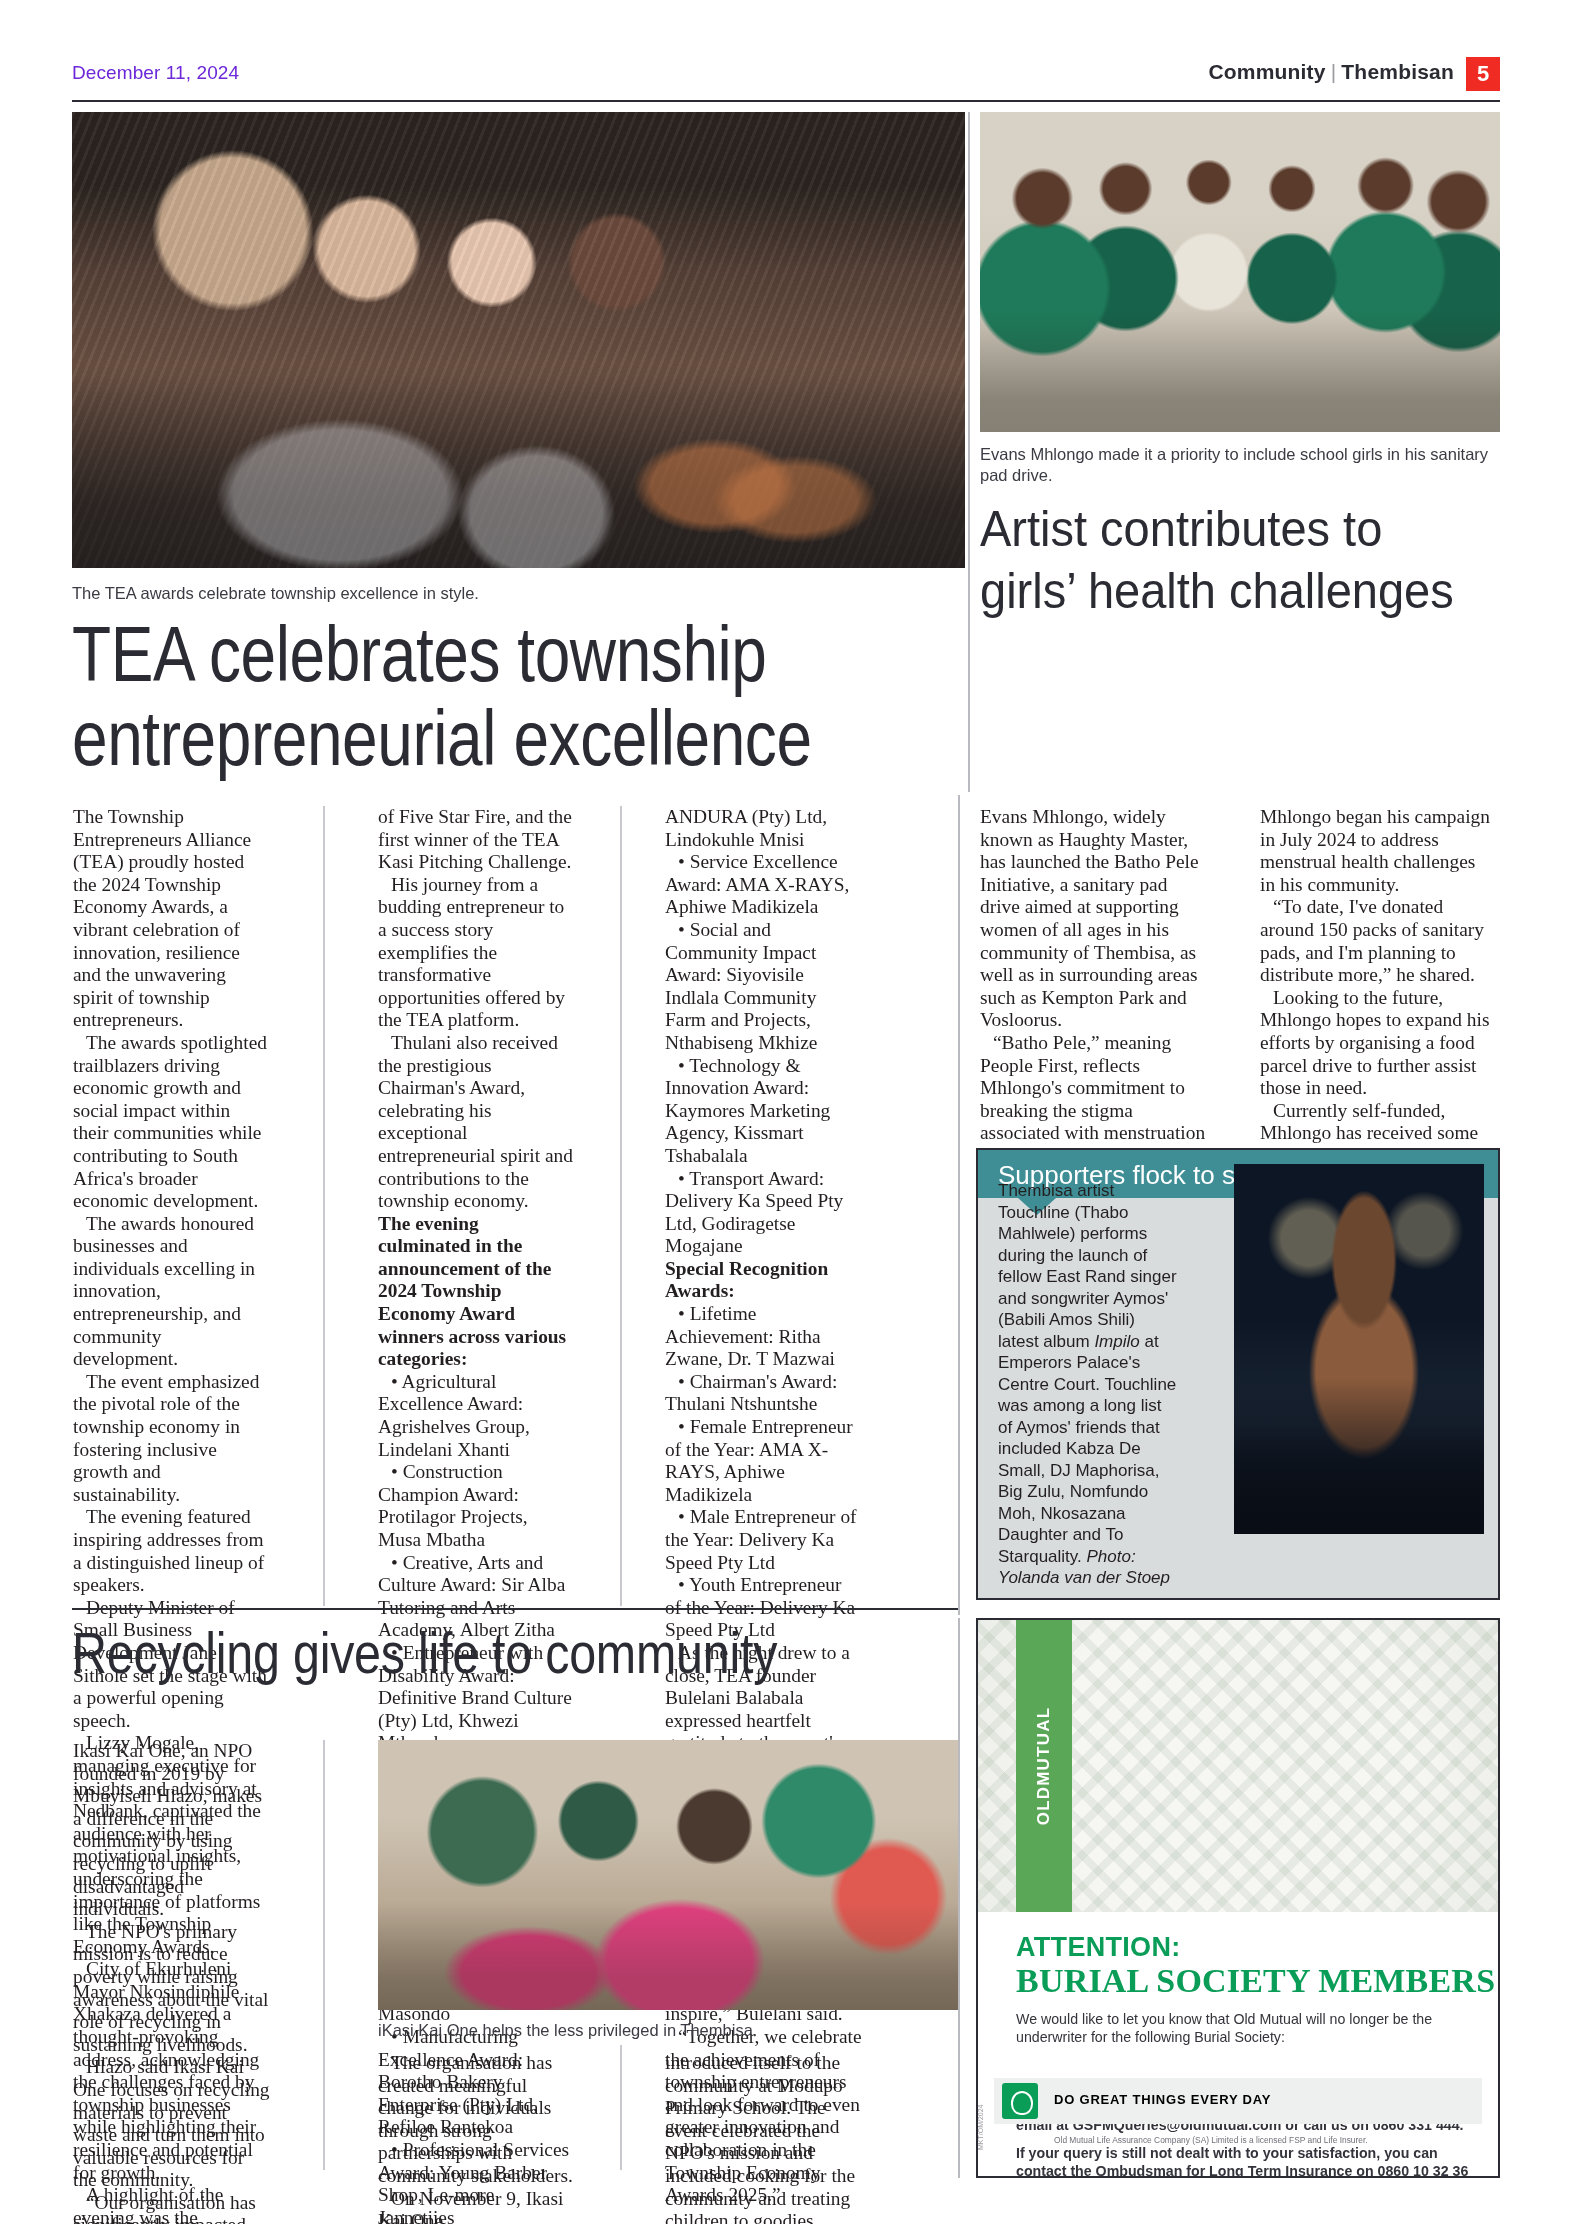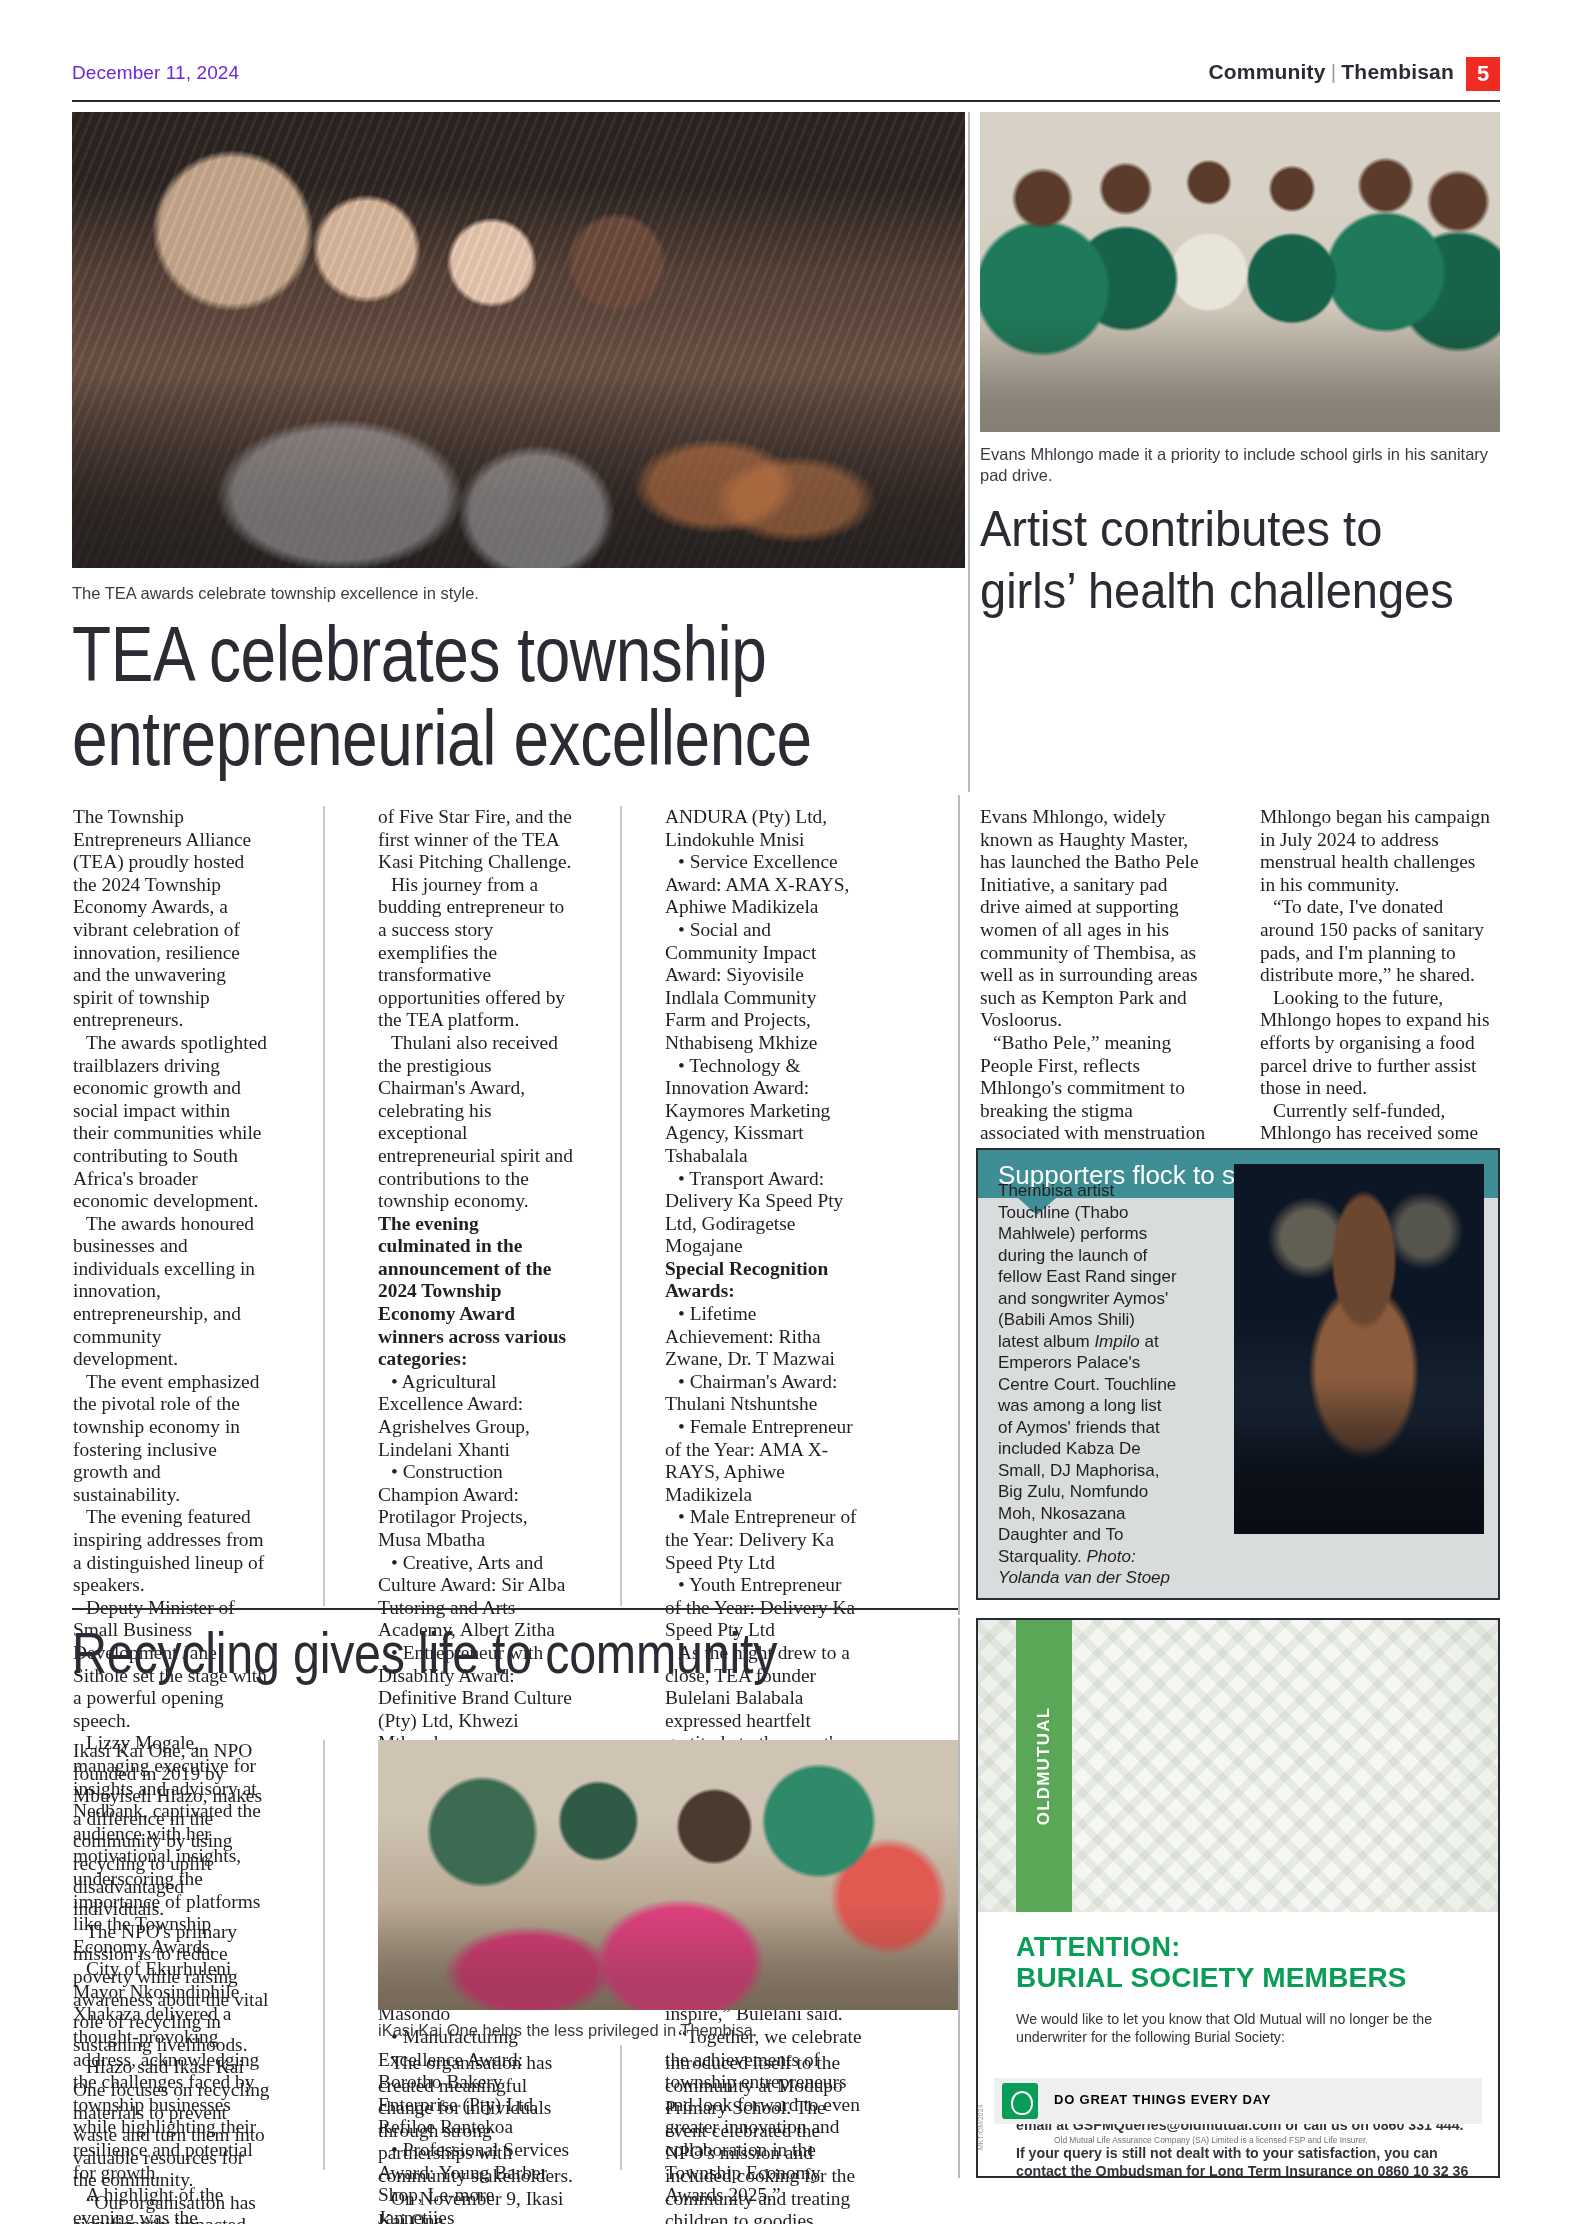--- a/index.html
+++ b/index.html
@@ -152,22 +152,22 @@
     font-weight:bold; font-size:17px; color:#ffffff;
     letter-spacing:1.2px; white-space:nowrap;
   }
   .ad-h1 {
     position:absolute; left:38px; top:312px;
     font-family:"Liberation Sans", sans-serif;
     font-weight:bold; font-size:27px; color:#0a9d57; letter-spacing:.3px;
   }
   .ad-h2 {
     position:absolute; left:38px; top:342px;
-    font-family:Liberation Sans, sans-serif;
-    font-weight:bold; font-size:28px; color:#0a9d57; letter-spacing:.2px;
+    font-family:Liberation Serif, serif;
+    font-weight:bold; font-size:34px; color:#0a9d57; letter-spacing:.2px;
   }
   .ad-p {
     position:absolute; left:38px; right:24px;
     font-family:"Liberation Sans", sans-serif;
     font-size:14.2px; line-height:18px; color:#33333b;
   }
   .ad-p.b { font-weight:bold; }
   .ad-footbar {
     position:absolute; left:16px; right:16px; bottom:52px; height:46px;
     background:#eef0ef;

